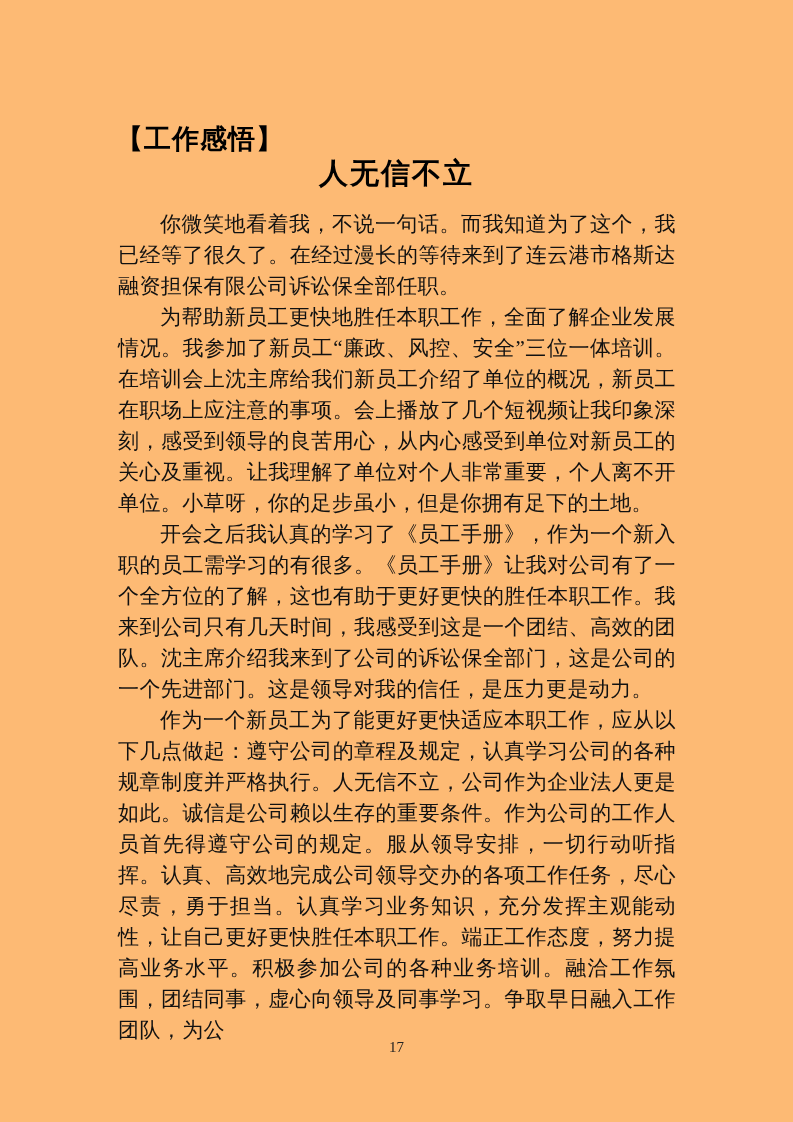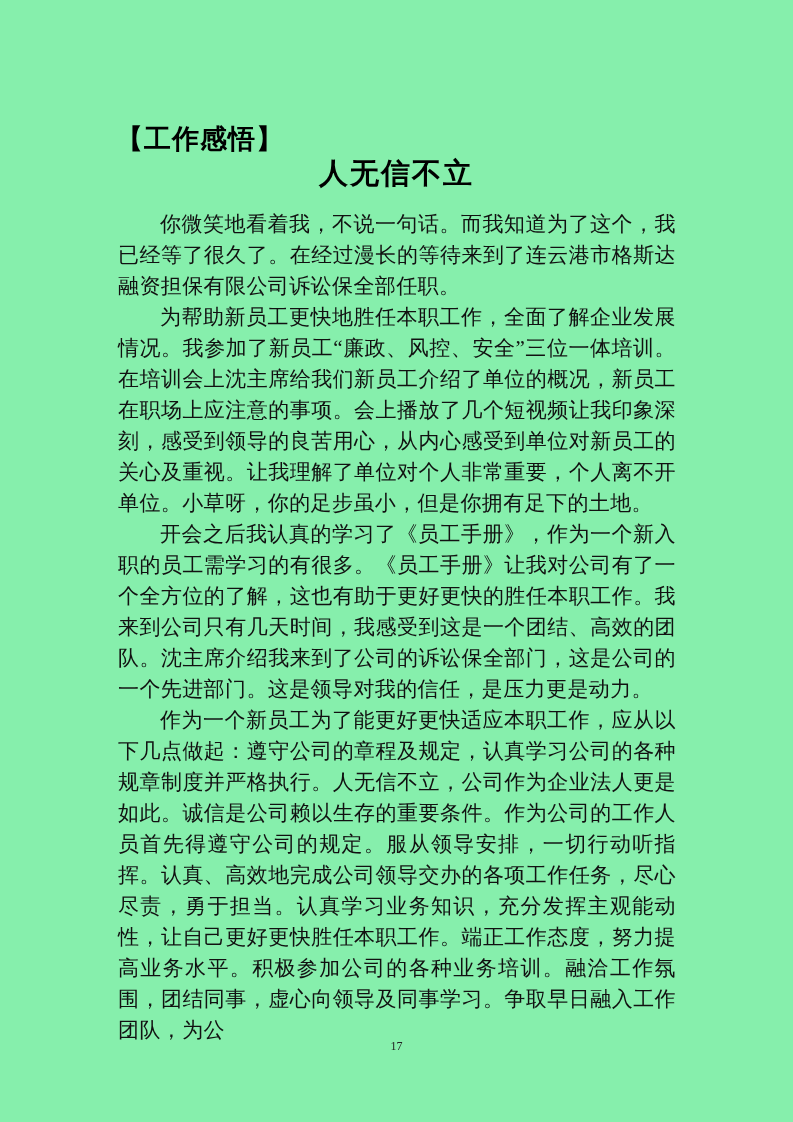--- a/index.html
+++ b/index.html
@@ -5,21 +5,21 @@
   html, body {
     margin: 0;
     padding: 0;
     background: #888;
   }
   .page {
     position: relative;
     width: 793px;
     height: 1122px;
     margin: 0 auto;
-    background: #86efac;
+    background: #fdba74;
     color: #1a1a1a;
     font-family: "Liberation Serif", serif;
     overflow: hidden;
   }
   .section-header {
     position: absolute;
     left: 116px;
     top: 121px;
     font-size: 27px;
     font-weight: bold;
@@ -56,21 +56,21 @@
     margin: 0;
     padding: 0;
     text-indent: 2em;
   }
   .page-number {
     position: absolute;
     left: 0;
     top: 1039px;
     width: 100%;
     text-align: center;
-    font-size: 12px;
+    font-size: 15px;
     color: #222222;
   }
 </style>
 </head>
 <body>
 
 <div class="page">
 
   <div class="section-header">【工作感悟】</div>
 

